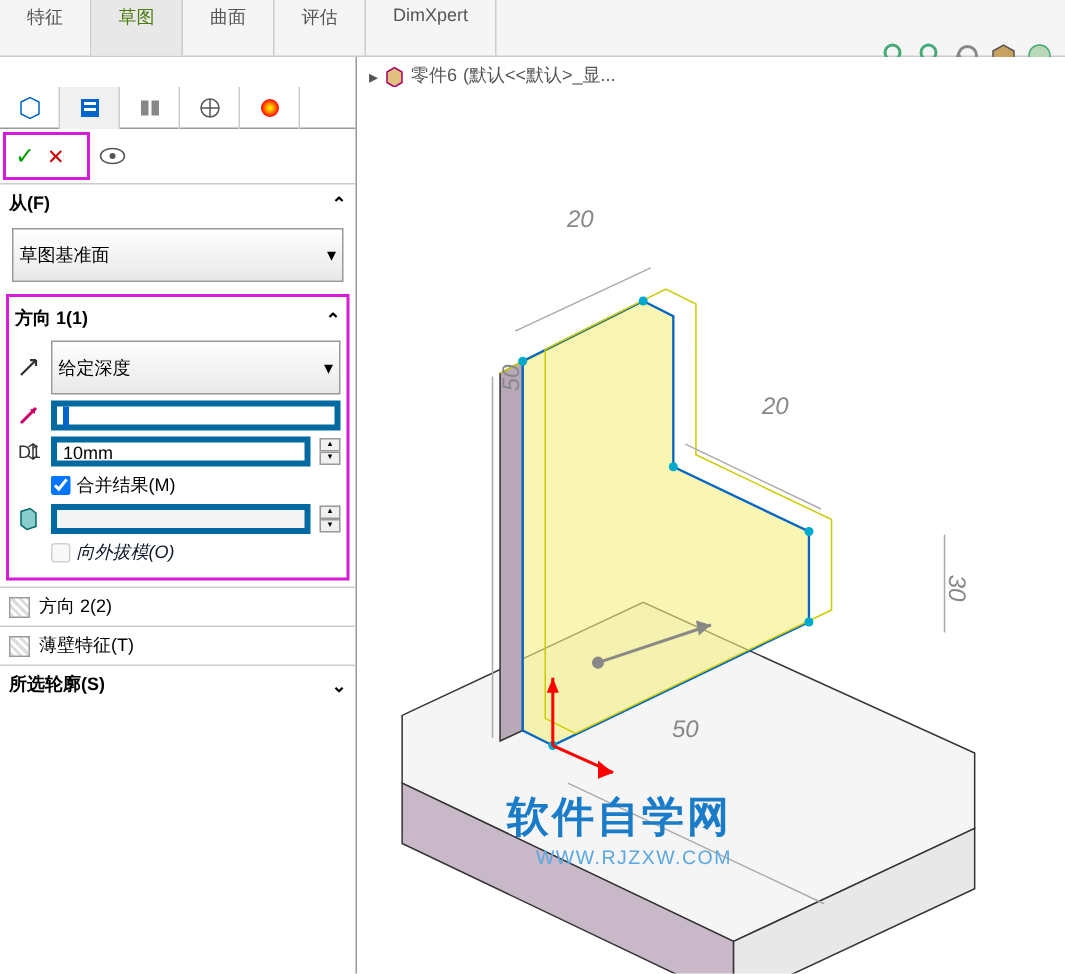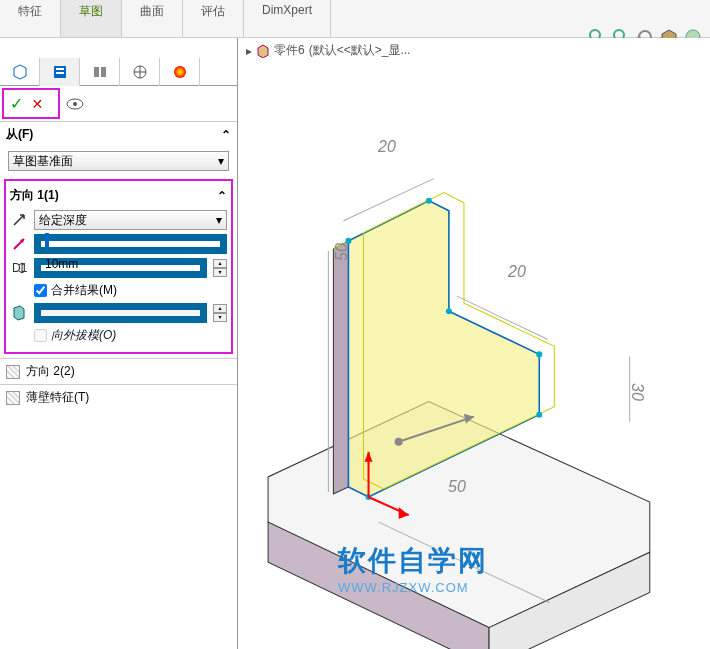--- a/index.html
+++ b/index.html
@@ -18,35 +18,35 @@
 .feature-header { display: flex; align-items: center; padding: 4px 6px; border-bottom: 1px solid #ccc; }
 .feature-header .title { font-weight: bold; margin-left: 4px; flex: 1; }
 .help-icon { color: #0066cc; font-weight: bold; cursor: pointer; }
 .action-row { display: flex; align-items: center; padding: 4px 6px; gap: 8px; border: 2px solid #d81bd8; width: 58px; margin: 2px; }
 .check-green { color: #00a000; font-size: 16px; }
 .x-red { color: #cc0000; font-size: 14px; }
 .section { border-top: 1px solid #ccc; }
 .section-header { display: flex; align-items: center; padding: 4px 6px; font-weight: bold; cursor: pointer; }
 .section-header .caret { margin-left: auto; }
 .section-content { padding: 4px 8px; }
-.dropdown { width: 100%; height: 20px; border: 1px solid #999; background: linear-gradient(#fff,#e8e8e8); padding: 0 4px; display: flex; align-items: center; }
+.dropdown { width: 100%; height: 36px; border: 1px solid #999; background: linear-gradient(#fff,#e8e8e8); padding: 0 4px; display: flex; align-items: center; }
 .dropdown .arrow { margin-left: auto; }
 .magenta-box { border: 2px solid #d81bd8; margin: 4px; padding: 4px; }
 .row { display: flex; align-items: center; gap: 6px; margin: 4px 0; }
 .row-icon { width: 18px; height: 18px; display: flex; align-items: center; justify-content: center; }
-.input-field { flex: 1; height: 20px; border: 7px solid #0369a1; background: #fff; padding: 0 4px; display: flex; align-items: flex-end; }
+.input-field { flex: 1; height: 20px; border: 4px solid #0369a1; background: #fff; padding: 0 4px; display: flex; align-items: flex-start; }
 .spinner { width: 14px; display: flex; flex-direction: column; }
 .spinner div { height: 9px; border: 1px solid #999; font-size: 6px; text-align: center; line-height: 7px; background: #f0f0f0; cursor: pointer; }
 .checkbox-row { display: flex; align-items: center; gap: 4px; margin: 4px 0 4px 24px; }
 .collapsed-section { display: flex; align-items: center; padding: 4px 6px; border-top: 1px solid #ccc; cursor: pointer; }
 .collapsed-section .icon { width: 14px; height: 14px; border: 1px solid #999; margin-right: 6px; background: repeating-linear-gradient(45deg,#ddd,#ddd 2px,#fff 2px,#fff 4px); }
 .viewport { flex: 1; position: relative; background: #fff; }
 .breadcrumb { position: absolute; top: 4px; left: 8px; display: flex; align-items: center; gap: 4px; color: #555; }
 .model-area { position: absolute; top: 70px; left: 10px; right: 10px; bottom: 10px; }
-.watermark { position: absolute; bottom: 60px; left: 90px; text-align: left; }
+.watermark { position: absolute; bottom: 76px; left: 90px; text-align: right; }
 .watermark .big { font-size: 28px; font-weight: bold; color: #1a7bc9; letter-spacing: 2px; }
 .watermark .small { font-size: 13px; color: #5ba8e0; letter-spacing: 1px; }
 .dim-label { position: absolute; color: #888; font-size: 16px; font-style: italic; }
 svg.model { width: 100%; height: 100%; }
 </style>
 </head>
 <body>
 
 <div class="top-tabs">
   <div class="top-tab">特征</div>
@@ -209,20 +209,24 @@
       </div>
     </div>
 
     <div class="collapsed-section">
       <div class="icon"></div>
       <span>方向 2(2)</span>
     </div>
     <div class="collapsed-section">
       <div class="icon"></div>
       <span>薄壁特征(T)</span>
+    </div>
+    <div class="section-header" style="border-top:1px solid #ccc;">
+      <span>所选轮廓(S)</span>
+      <span class="caret">⌄</span>
     </div>
   </div>
 
   <div class="viewport">
     <div class="breadcrumb">
       <span>▸</span>
       <svg width="14" height="14">
           <path d="M2 4 L7 1 L12 4 L12 11 L7 14 L2 11 Z" fill="#e0c080" stroke="#a06"></path>
         </svg>
       <span>零件6</span>

